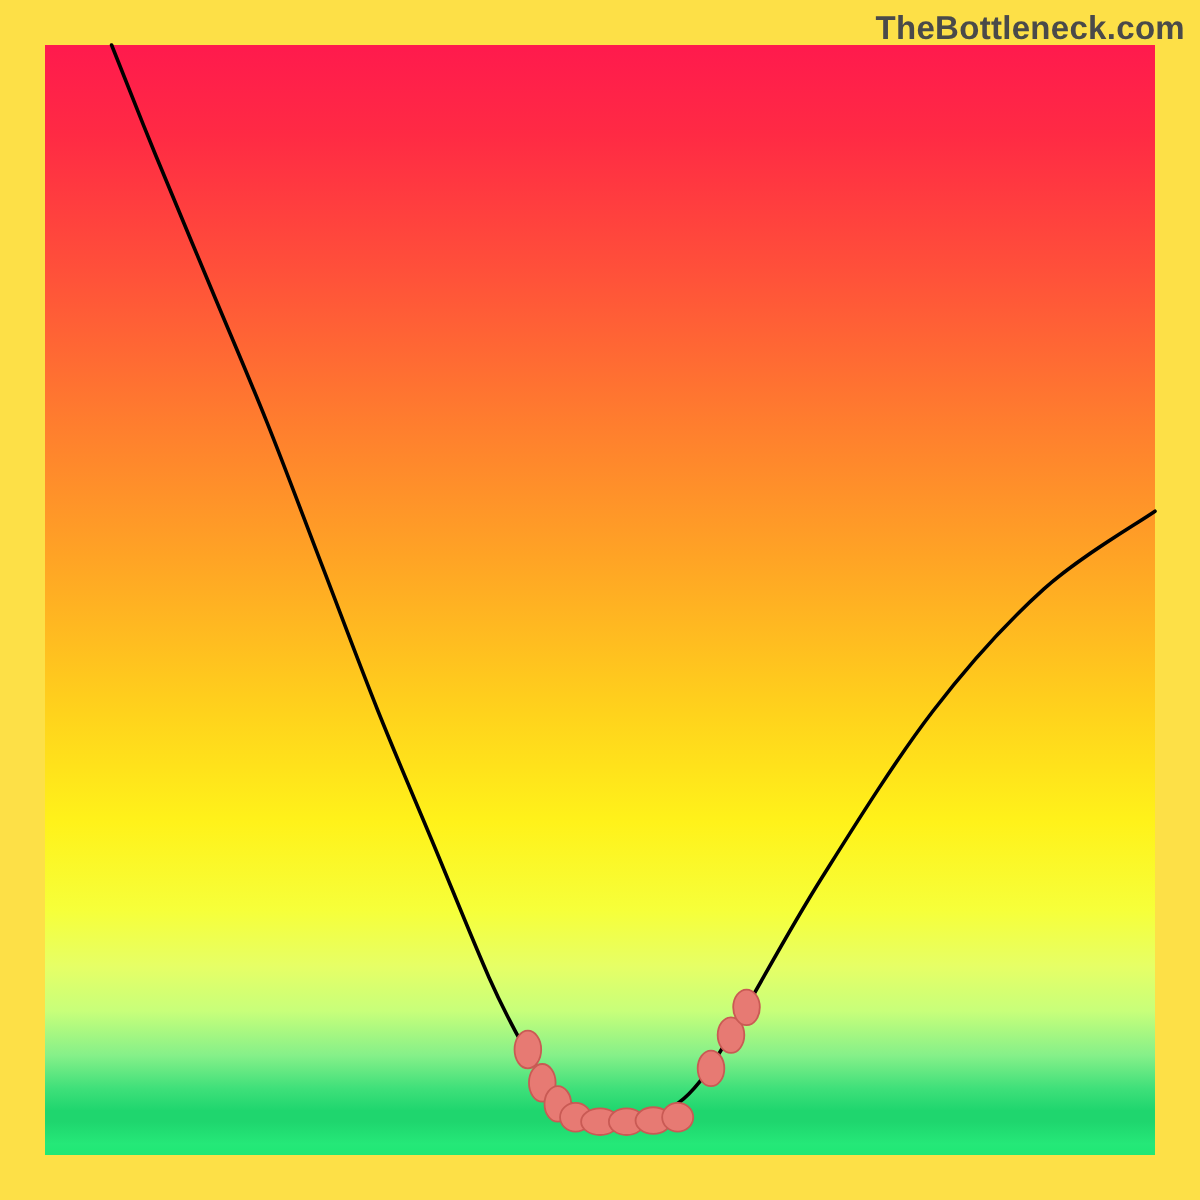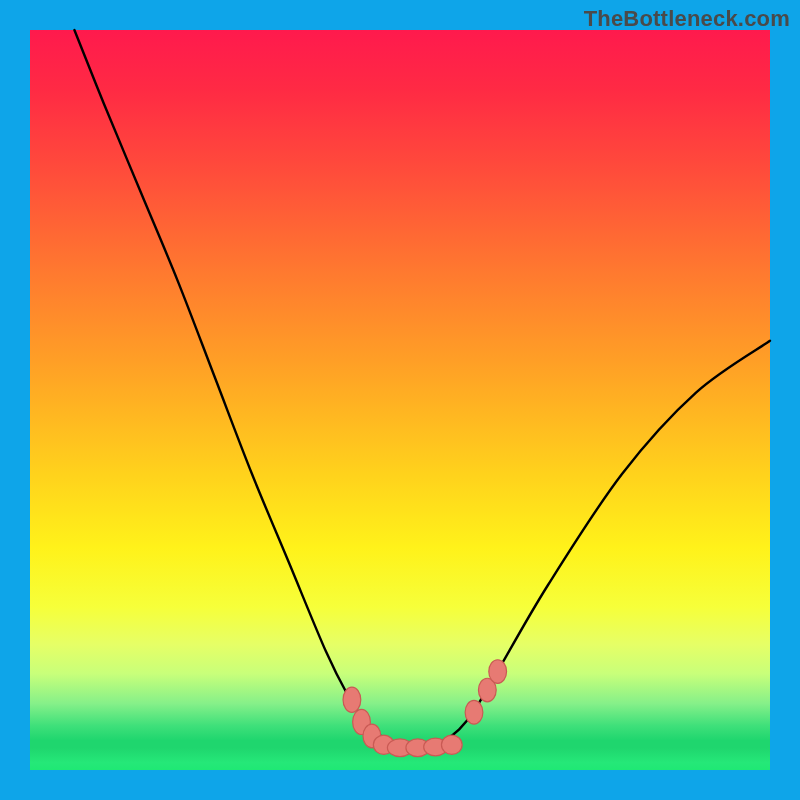--- a/index.html
+++ b/index.html
@@ -10,21 +10,21 @@
     overflow: hidden;
     background: #000;
     font-family: Arial, Helvetica, sans-serif;
   }
   .frame {
     position: absolute;
     left: 0;
     top: 0;
     width: 800px;
     height: 800px;
-    background: #0ea5e9;
+    background: #fde047;
   }
   .plot {
     position: absolute;
     left: 30px;
     top: 30px;
     width: 740px;
     height: 740px;
     
     background: linear-gradient(to bottom,
       #ff1a4d 0%,

